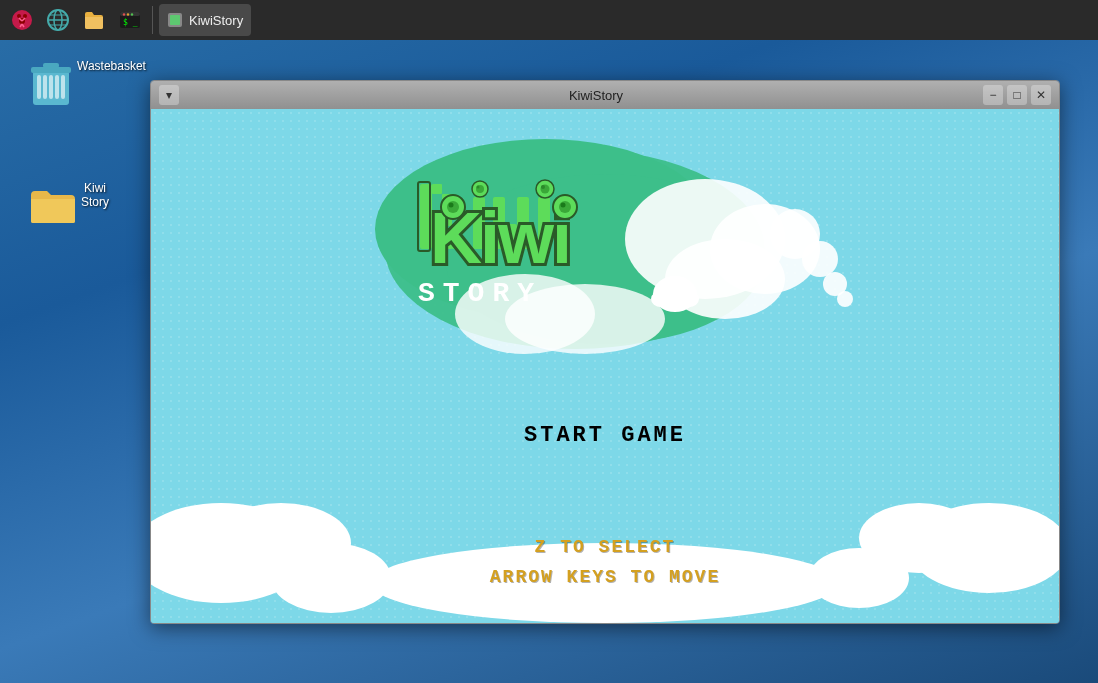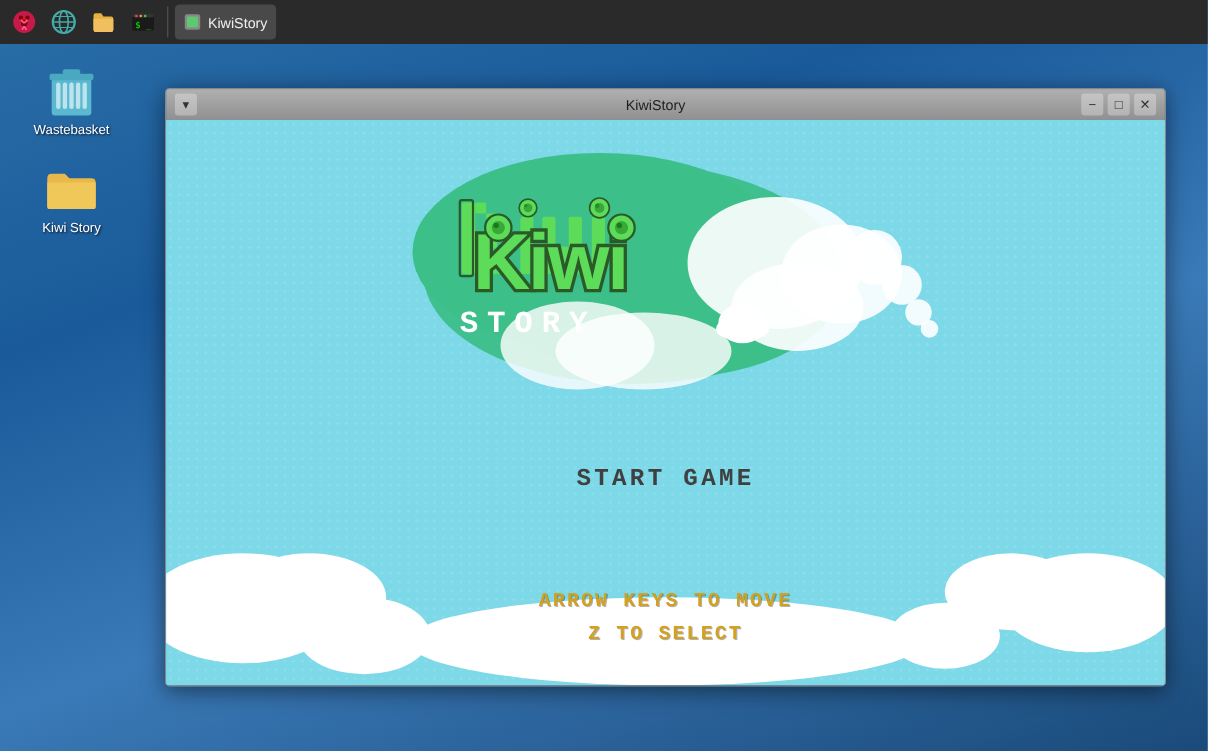--- a/index.html
+++ b/index.html
@@ -46,22 +46,22 @@
     }
     .taskbar-window-btn span {
       color: #eee;
       font-size: 13px;
     }
 
     
     .desktop-icon {
       position: absolute;
       display: flex;
-      flex-direction: column;
-      align-items: center;
+      flex-direction: row;
+      align-items: flex-start;
       gap: 4px;
       cursor: pointer;
       padding: 4px;
       border-radius: 4px;
       width: 80px;
     }
     .desktop-icon span {
       color: white;
       font-size: 12px;
       text-align: center;
@@ -152,21 +152,21 @@
       bottom: 170px;
       left: 50%;
       transform: translateX(-50%);
       text-align: center;
     }
     .menu-item {
       font-family: 'Courier New', monospace;
       font-weight: bold;
       font-size: 22px;
       letter-spacing: 3px;
-      color: #404040;
+      color: #000000;
       text-transform: uppercase;
       line-height: 1.6;
       cursor: pointer;
       display: block;
     }
 
     
     .controls-hint {
       position: absolute;
       bottom: 30px;
@@ -262,21 +262,21 @@
       <rect x="20" y="16" width="4" height="24" rx="2" fill="white" opacity="0.6"></rect>
       <rect x="26" y="16" width="4" height="24" rx="2" fill="white" opacity="0.6"></rect>
       <rect x="32" y="16" width="4" height="24" rx="2" fill="white" opacity="0.6"></rect>
       <rect x="2" y="8" width="40" height="6" rx="2" fill="#4aa8c0"></rect>
       <rect x="14" y="4" width="16" height="5" rx="2" fill="#4aa8c0"></rect>
     </svg>
   </div>
   <span>Wastebasket</span>
 </div>
 
-<div class="desktop-icon" style="top: 144px; left: 25px;">
+<div class="desktop-icon" style="top: 177px; left: 25px;">
   <div class="icon-img">
     <svg width="48" height="40" viewBox="0 0 48 40">
       <path d="M2 10 Q2 6 6 6 L18 6 L22 10 L42 10 Q46 10 46 14 L46 36 Q46 38 44 38 L4 38 Q2 38 2 36 Z" fill="#e8b84a"></path>
       <path d="M2 14 L46 14 L46 36 Q46 38 44 38 L4 38 Q2 38 2 36 Z" fill="#f0c85a"></path>
     </svg>
   </div>
   <span>Kiwi Story</span>
 </div>
 
 <div class="app-window">
@@ -374,17 +374,17 @@
         <circle cx="220" cy="78" r="6" fill="#3aa838"></circle>
         <circle cx="218" cy="76" r="2.5" fill="#1a7a1a"></circle>
       </svg>
     </div>
 
     <div class="menu-area">
       <span class="menu-item">START GAME</span>
     </div>
 
     <div class="controls-hint">
+      <span class="controls-text">Z TO SELECT</span>
       <span class="controls-text">ARROW KEYS TO MOVE</span>
-      <span class="controls-text">Z TO SELECT</span>
     </div>
   </div>
 </div>
 
 </body></html>

